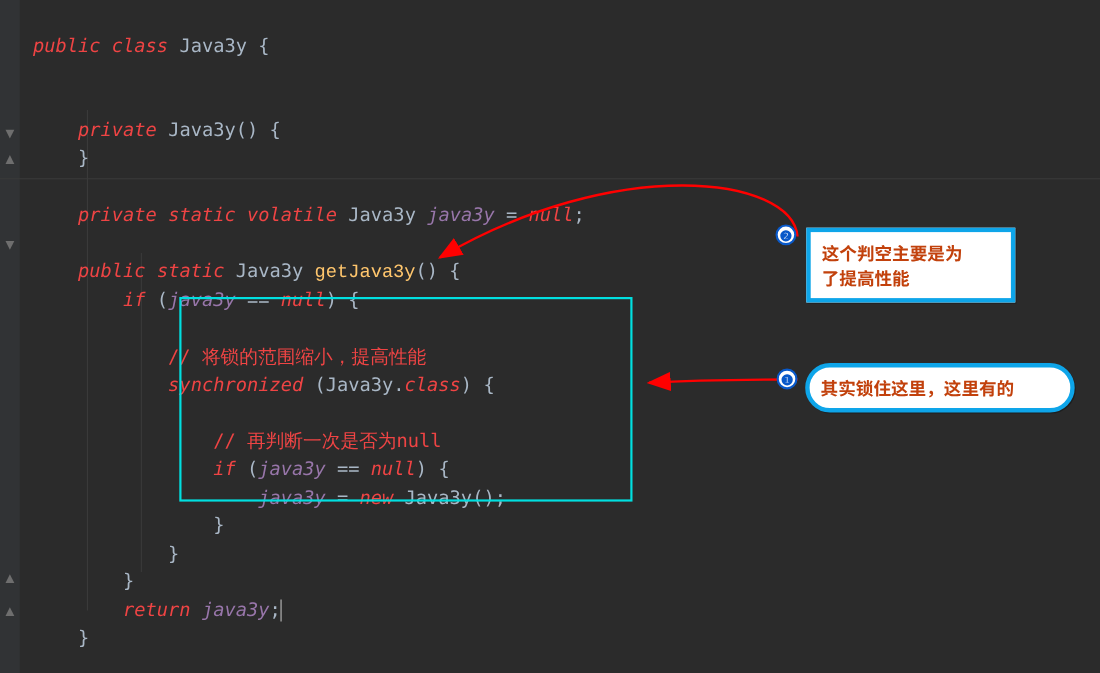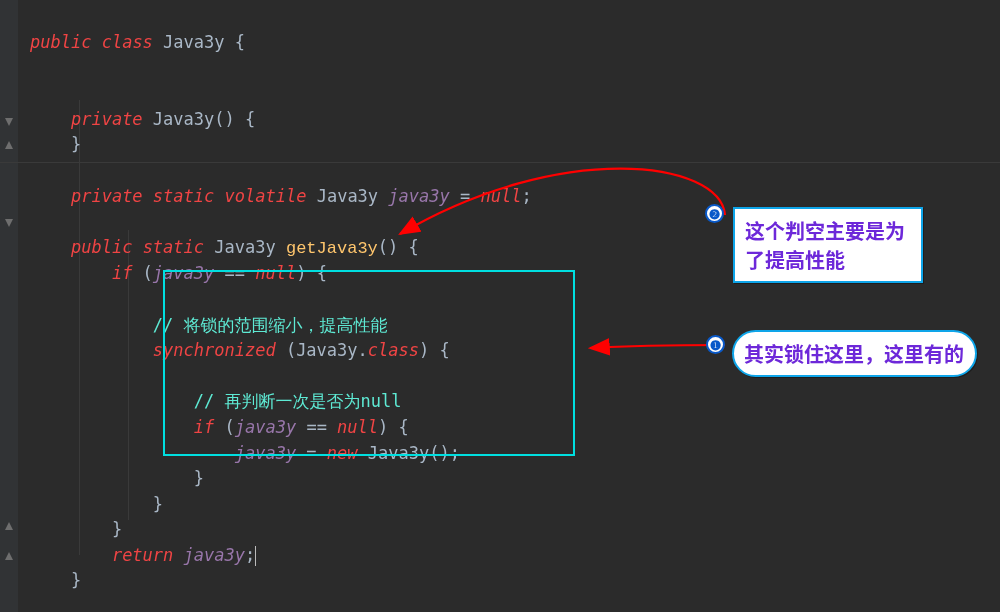--- a/index.html
+++ b/index.html
@@ -62,21 +62,21 @@
     top: 30px;
     white-space: pre;
     line-height: 25.6px;
     color: #a9b7c6;
     font-size: 17px;
   }
   .kw   { color: #ef4444; font-style: italic; }      
   .type { color: #a9b7c6; }      
   .fld  { color: #9876aa; font-style: italic;}  
   .method-decl { color: #ffc66d; font-family: Liberation Mono, monospace; }
-  .comment { color: #5eead4; margin-top: 40px; }
+  .comment { color: #ef4444; margin-top: 40px; }
   .plain { color: #a9b7c6; }
   .text-caret {
     display:inline-block;
     width:1px;
     height:20px;
     background:#bbbbbb;
     vertical-align:middle;
     margin-left:0px;
   }
 
@@ -87,27 +87,27 @@
     width: 412px;
     height: 186px;
     border: 2px solid #00dfe0;
     pointer-events: none;
   }
 
   
   .callout {
     position: absolute;
     background: #ffffff;
-    border: 2px solid #0ea5e9;
+    border: 4px solid #0ea5e9;
     padding: 7px 10px;
     font-family: "Microsoft YaHei", "PingFang SC", "Noto Sans CJK SC", sans-serif;
-    font-size: 20px;
+    font-size: 16px;
     font-weight: 700;
     line-height: 1.45;
-    color: #6d28d9;
+    color: #c2410c;
     box-shadow: 1px 1px 0 rgba(0,0,0,0.3);
   }
   .callout.c1 {
     left: 733px;
     top: 207px;
     width: 190px;
   }
   .callout.c2 {
     left: 732px;
     top: 330px;

